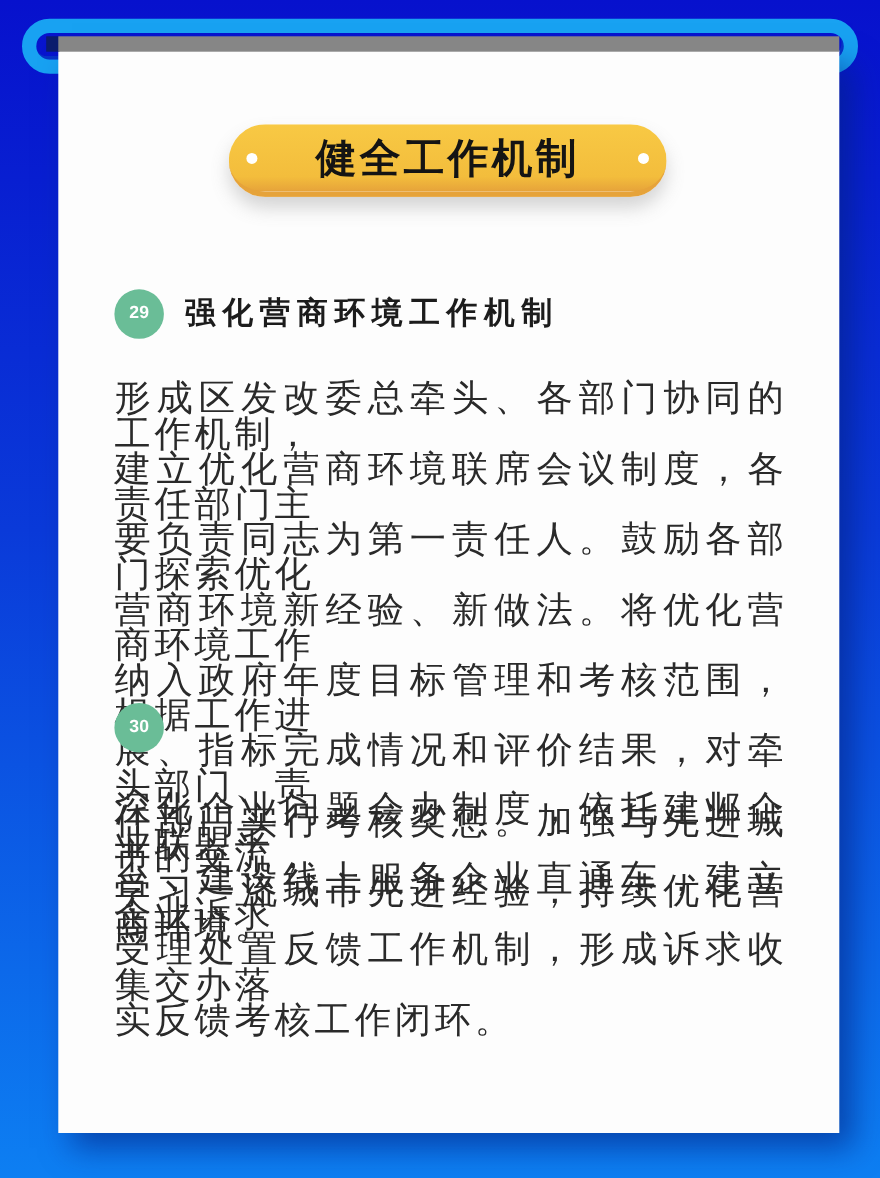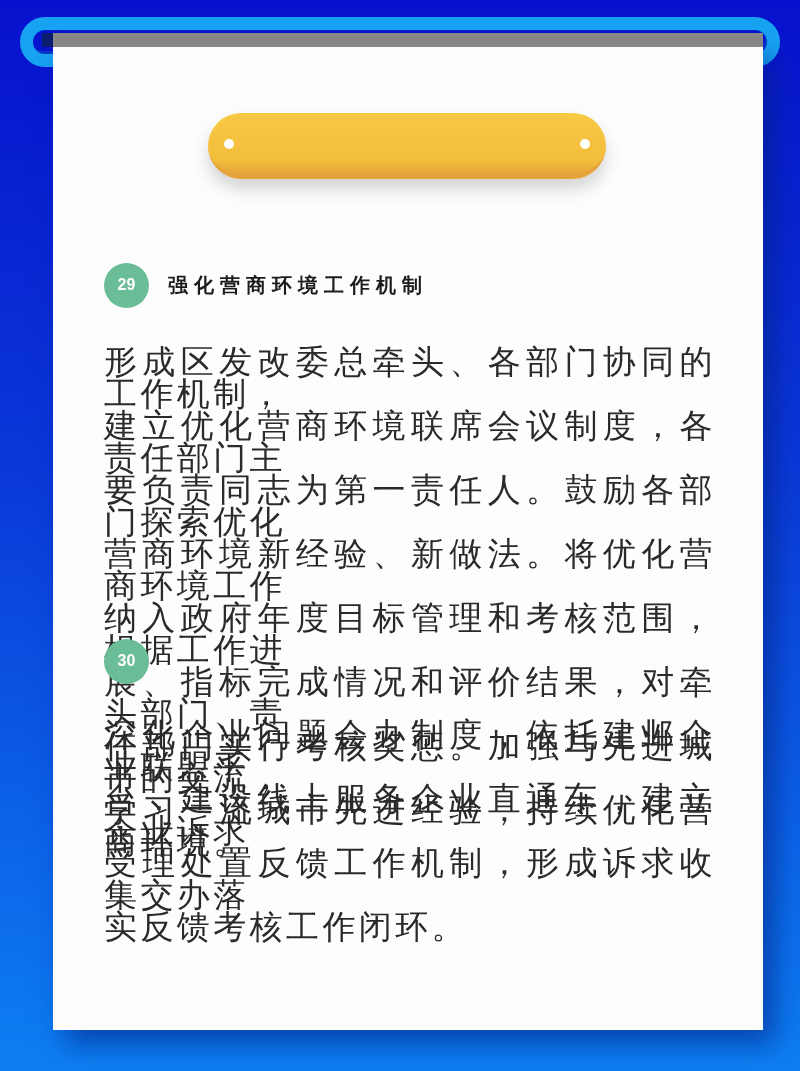--- a/index.html
+++ b/index.html
@@ -109,21 +109,21 @@
     color: #ffffff;
     font-size: 16px;
     font-weight: 700;
     display: flex;
     align-items: center;
     justify-content: center;
     flex: 0 0 auto;
     margin-right: 19px;
   }
   .sec-title {
-    font-size: 20px;
+    font-size: 28px;
     font-weight: 800;
     letter-spacing: 6px;
     color: var(--text-dark);
     white-space: nowrap;
   }
   
   .body-text {
     position: absolute;
     left: 51px;
     width: 612px;
@@ -143,20 +143,21 @@
 <div class="stage">
 
   <div class="tube"></div>
   <div class="navy-notch"></div>
   <div class="gray-bar"></div>
 
   <div class="card">
 
     <div class="banner">
       <span class="banner-dot"></span>
+      <span class="banner-title">健全工作机制</span>
       <span class="banner-dot"></span>
     </div>
 
     <div class="sec-head s29">
       <span class="badge">29</span>
       <span class="sec-title">强化营商环境工作机制</span>
     </div>
 
     <p class="body-text p29">形成区发改委总牵头、各部门协同的工作机制，
 建立优化营商环境联席会议制度，各责任部门主

